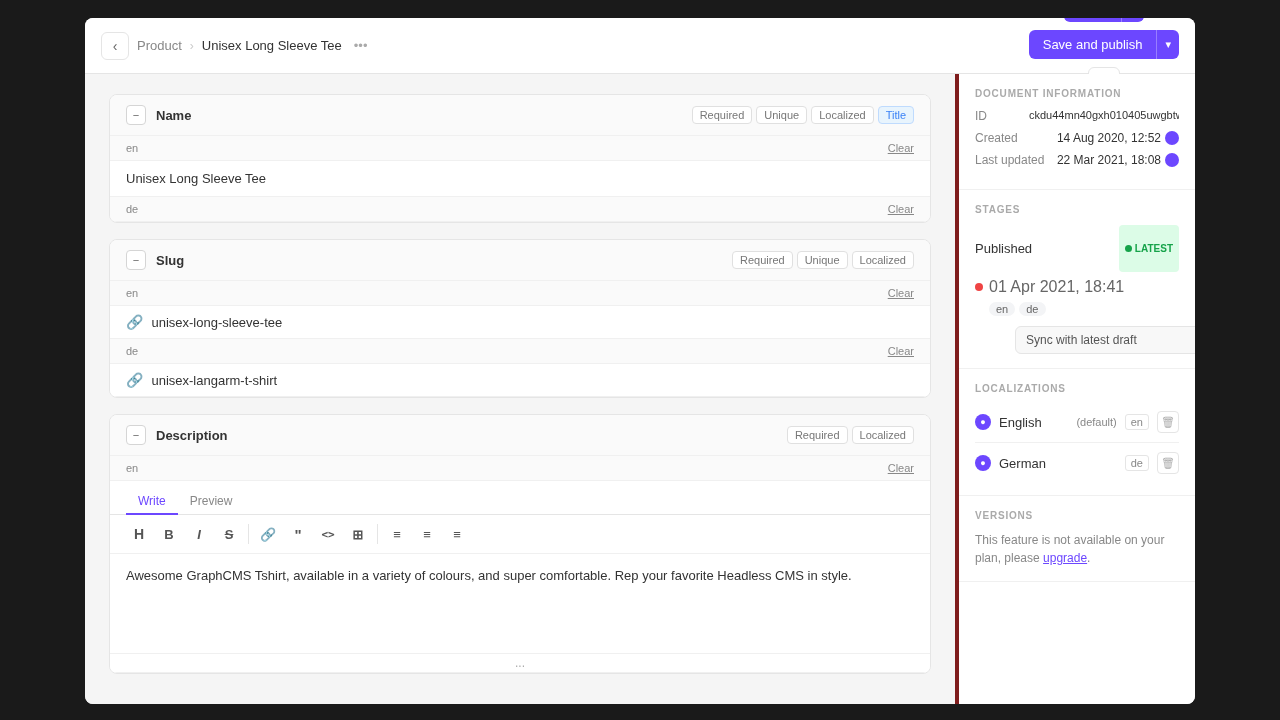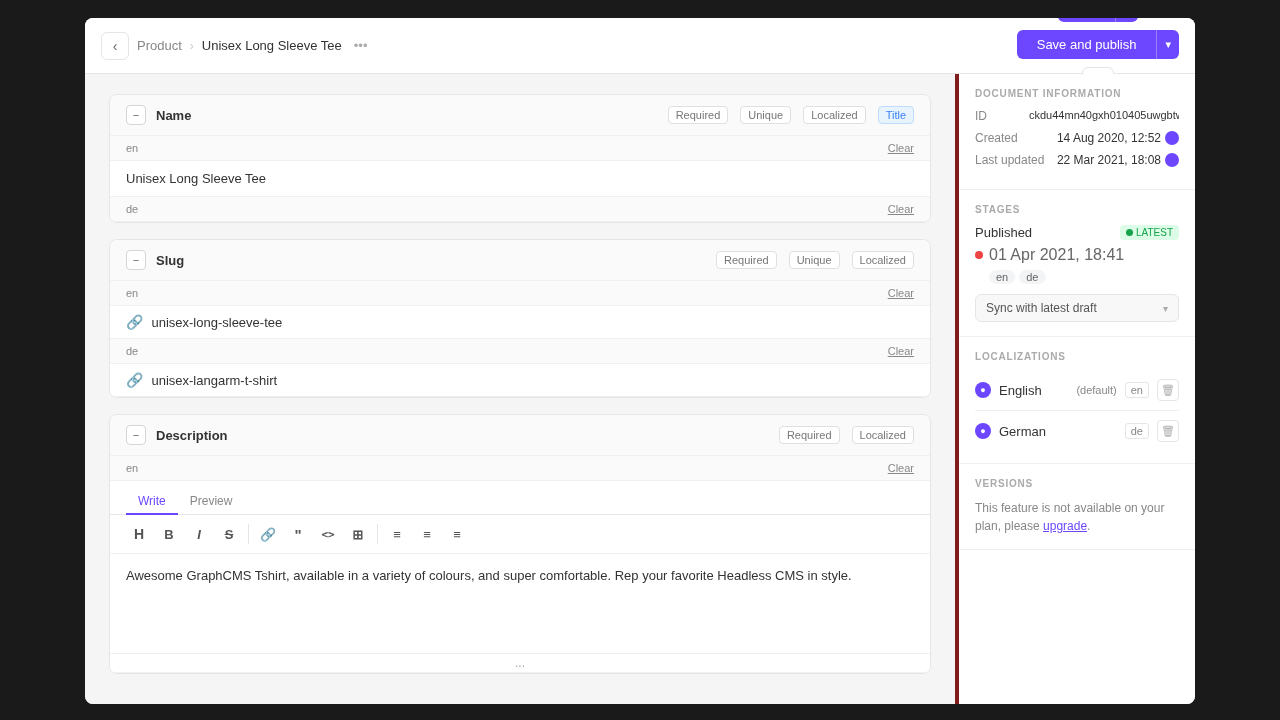--- a/index.html
+++ b/index.html
@@ -80,21 +80,21 @@
       border-radius: 0 6px 6px 0;
       padding: 7px 8px;
       cursor: pointer;
       font-size: 11px;
     }
     .btn-publish {
       background: #6c47ff;
       color: #fff;
       border: none;
       border-radius: 6px 0 0 6px;
-      padding: 7px 20px;
+      padding: 7px 14px;
       cursor: pointer;
       font-size: 13px;
       font-weight: 500;
     }
     .btn-publish-dropdown {
       background: #6c47ff;
       color: #fff;
       border: none;
       border-left: 1px solid rgba(255,255,255,0.3);
       border-radius: 0 6px 6px 0;
@@ -156,21 +156,21 @@
       flex-shrink: 0;
     }
     .field-title {
       font-weight: 600;
       font-size: 13px;
       color: #333;
       flex: 1;
     }
     .field-badges {
       display: flex;
-      gap: 12px;
+      gap: 4px;
       margin-left: 48px;
     }
     .badge {
       padding: 2px 7px;
       border-radius: 4px;
       font-size: 11px;
       font-weight: 500;
       border: 1px solid #e0e0e0;
       background: #fff;
       color: #777;
@@ -356,22 +356,22 @@
     }
     .stage-name {
       font-size: 13px;
       font-weight: 500;
       color: #333;
     }
     .stage-badge-latest {
       background: #dcfce7;
       color: #16a34a;
       font-size: 10px;
-      font-weight: 400;
-      padding: 2px 6px;
+      font-weight: 700;
+      padding: 18px 6px;
       border-radius: 4px;
       display: flex; align-items: center; gap: 3px;
     }
     .stage-badge-latest::before {
       content: '';
       width: 7px; height: 7px;
       border-radius: 50%;
       background: #16a34a;
     }
     .stage-date {
@@ -408,20 +408,21 @@
       align-items: center;
       justify-content: space-between;
       width: 100%;
       padding: 6px 10px;
       background: #f8f8f8;
       border: 1px solid #e5e5e5;
       border-radius: 6px;
       font-size: 12px;
       color: #555;
       cursor: pointer;
+      margin-left: 40px;
     }
     .sync-btn .chevron {
       font-size: 10px;
       color: #aaa;
     }
 
     
     .localization-row {
       display: flex;
       align-items: center;

